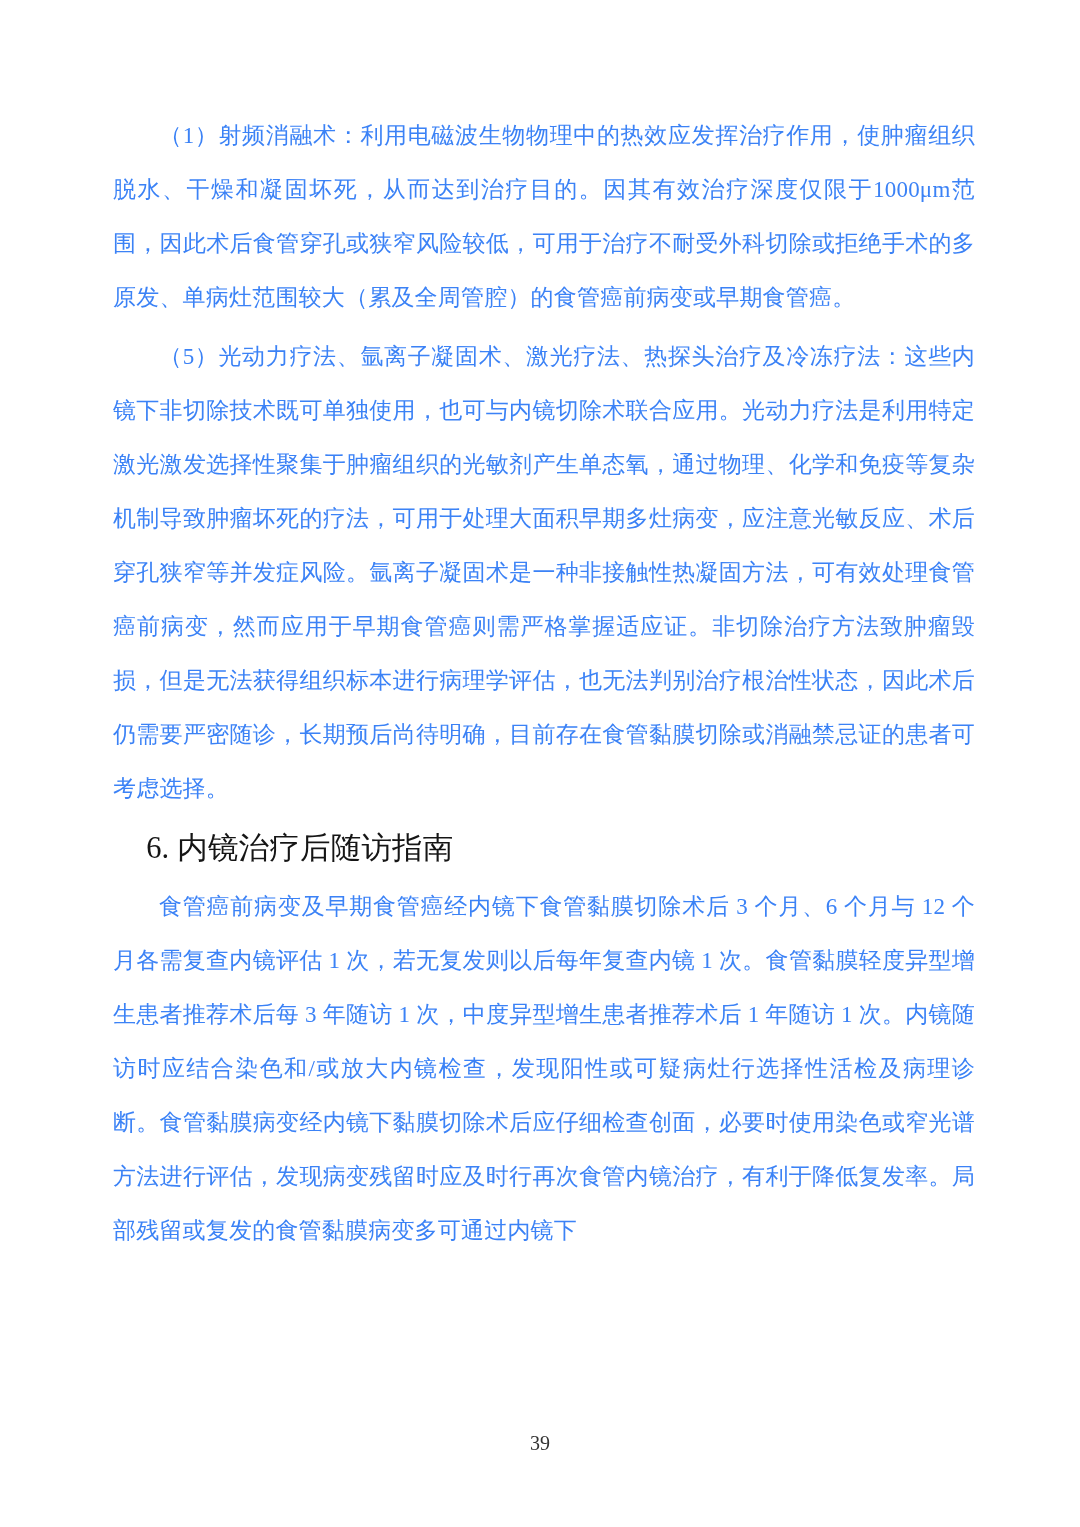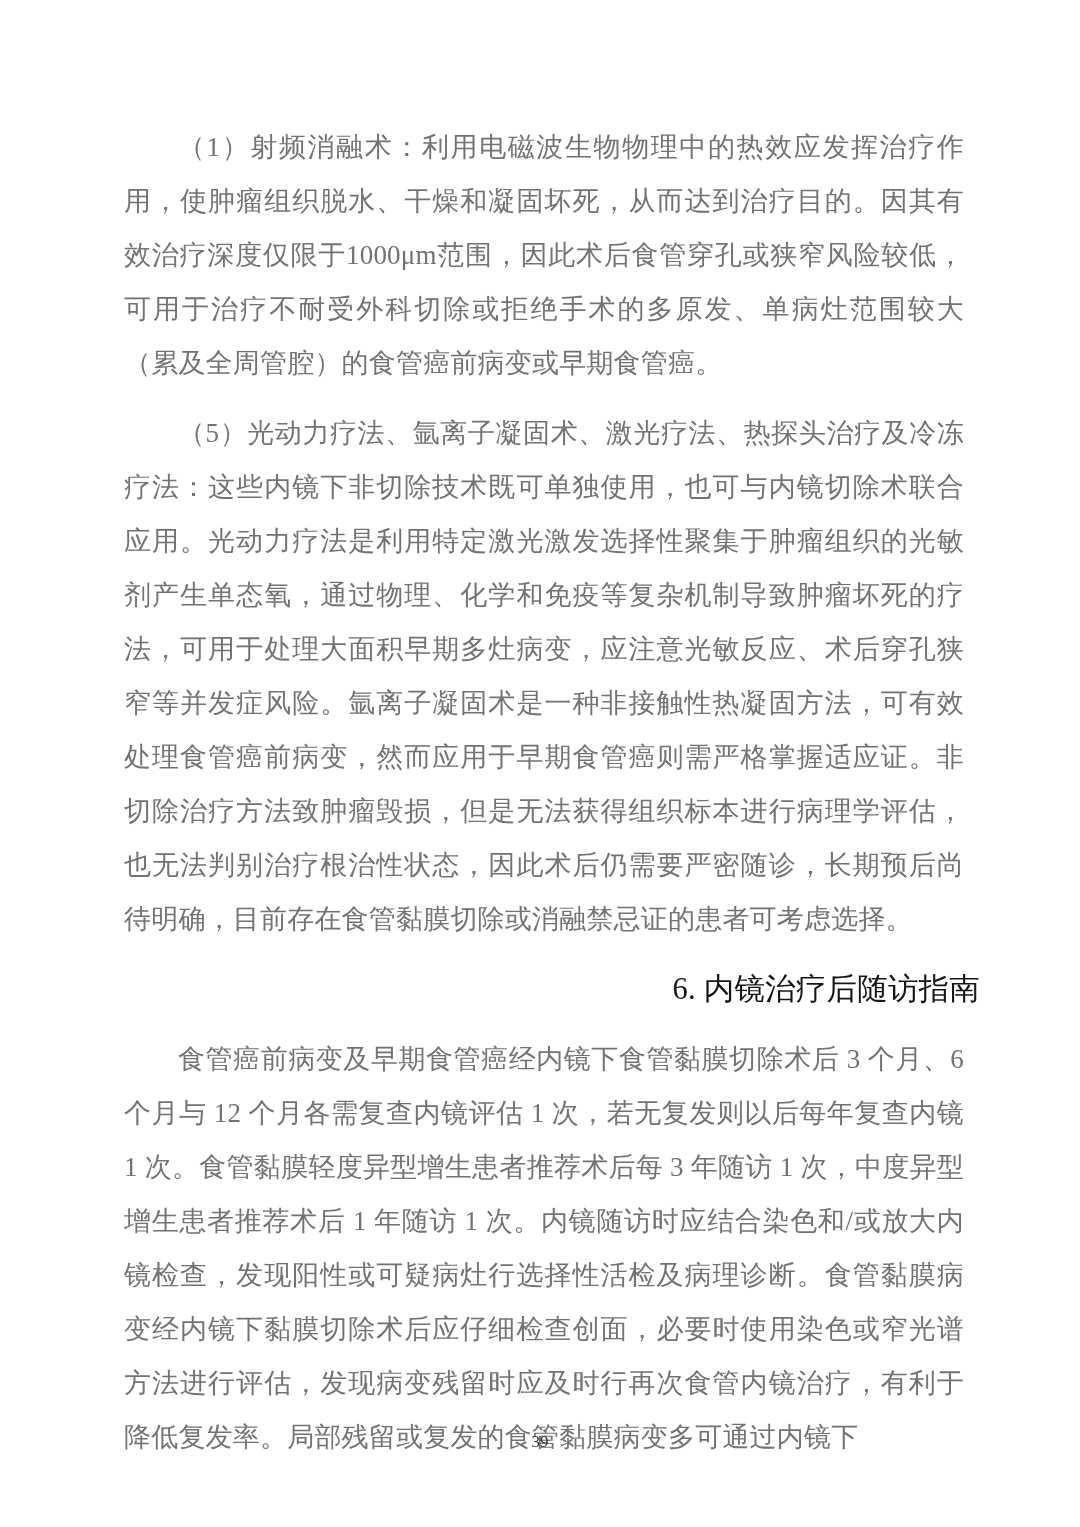--- a/index.html
+++ b/index.html
@@ -18,51 +18,50 @@
     overflow: hidden;
     box-sizing: border-box;
   }
   .text-column {
     position: absolute;
     left: 108px;
     top: 104px;
     width: 872px;
   }
   .para {
-    margin: 16px;
-    font-size: 27px;
+    margin: 5px;
+    font-size: 23px;
     line-height: 54px;
-    color: #737373;
+    color: #3b82f6;
     text-align: justify;
     text-justify: inter-ideograph;
     letter-spacing: 0.2px;
     font-family: "Liberation Serif", "DejaVu Serif", serif;
     word-break: break-all;
   }
   .para.indent {
     text-indent: 2em;
   }
   .heading {
     margin: 0;
     font-size: 30.5px;
     line-height: 54px;
     color: #151515;
     text-indent: 1.25em;
     font-family: "Liberation Serif", "DejaVu Serif", serif;
     font-weight: normal;
     letter-spacing: 0.2px;
-    text-align: right;
   }
   .page-number {
     position: absolute;
     left: 0;
     right: 0;
     top: 1432px;
     text-align: center;
-    font-size: 17px;
+    font-size: 20px;
     color: #333333;
     font-family: "Liberation Serif", "DejaVu Serif", serif;
   }
 </style>
 </head>
 <body>
 
 <div class="page">
 
   <div class="text-column">

